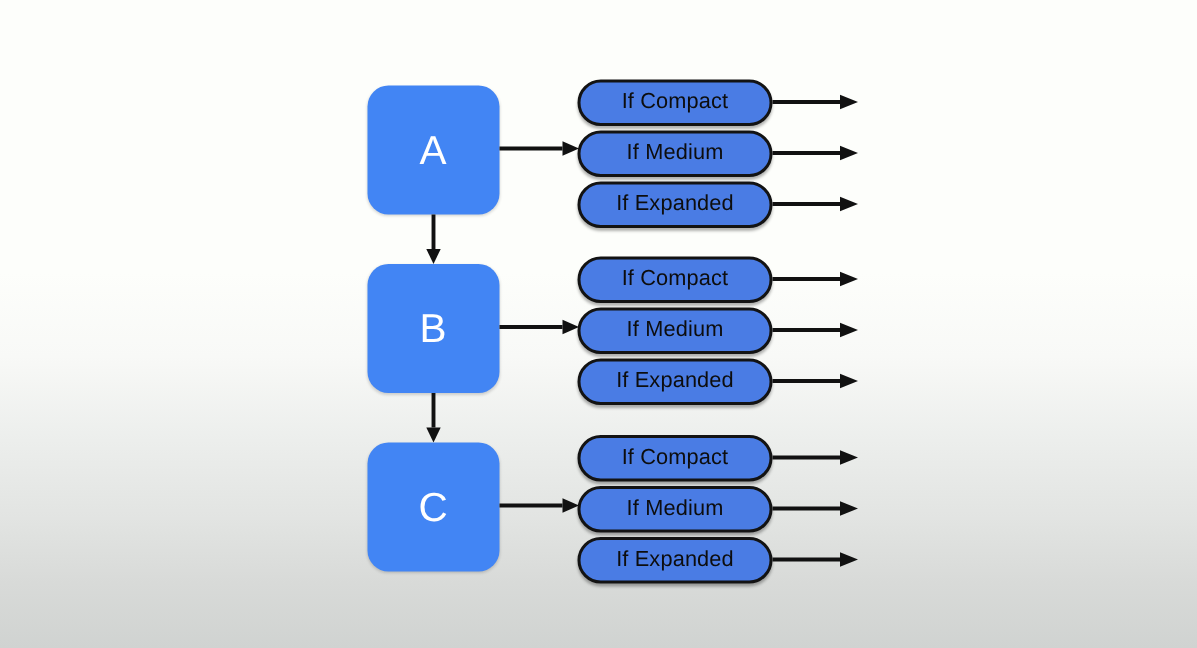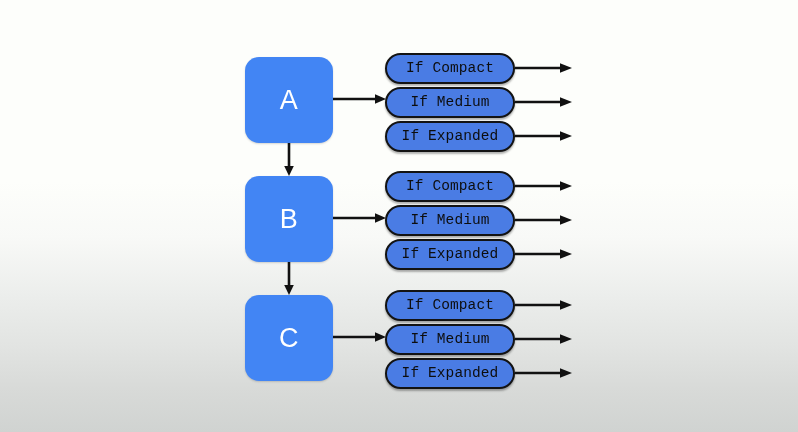--- a/index.html
+++ b/index.html
@@ -67,21 +67,21 @@
     justify-content: center;
     box-shadow: 0 2px 2px rgba(0,0,0,0.30);
   }
   .pill-label {
     color: #0d0d0d;
     font-size: 14.5px;
     font-weight: 400;
     line-height: 1;
     letter-spacing: 0.1px;
     white-space: nowrap;
-    font-family: Liberation Mono, monospace;
+    font-family: Liberation Sans, sans-serif;
     user-select: none;
   }
 
   
   .conn {
     position: absolute;
     pointer-events: none;
   }
   .conn svg {
     display: block;

